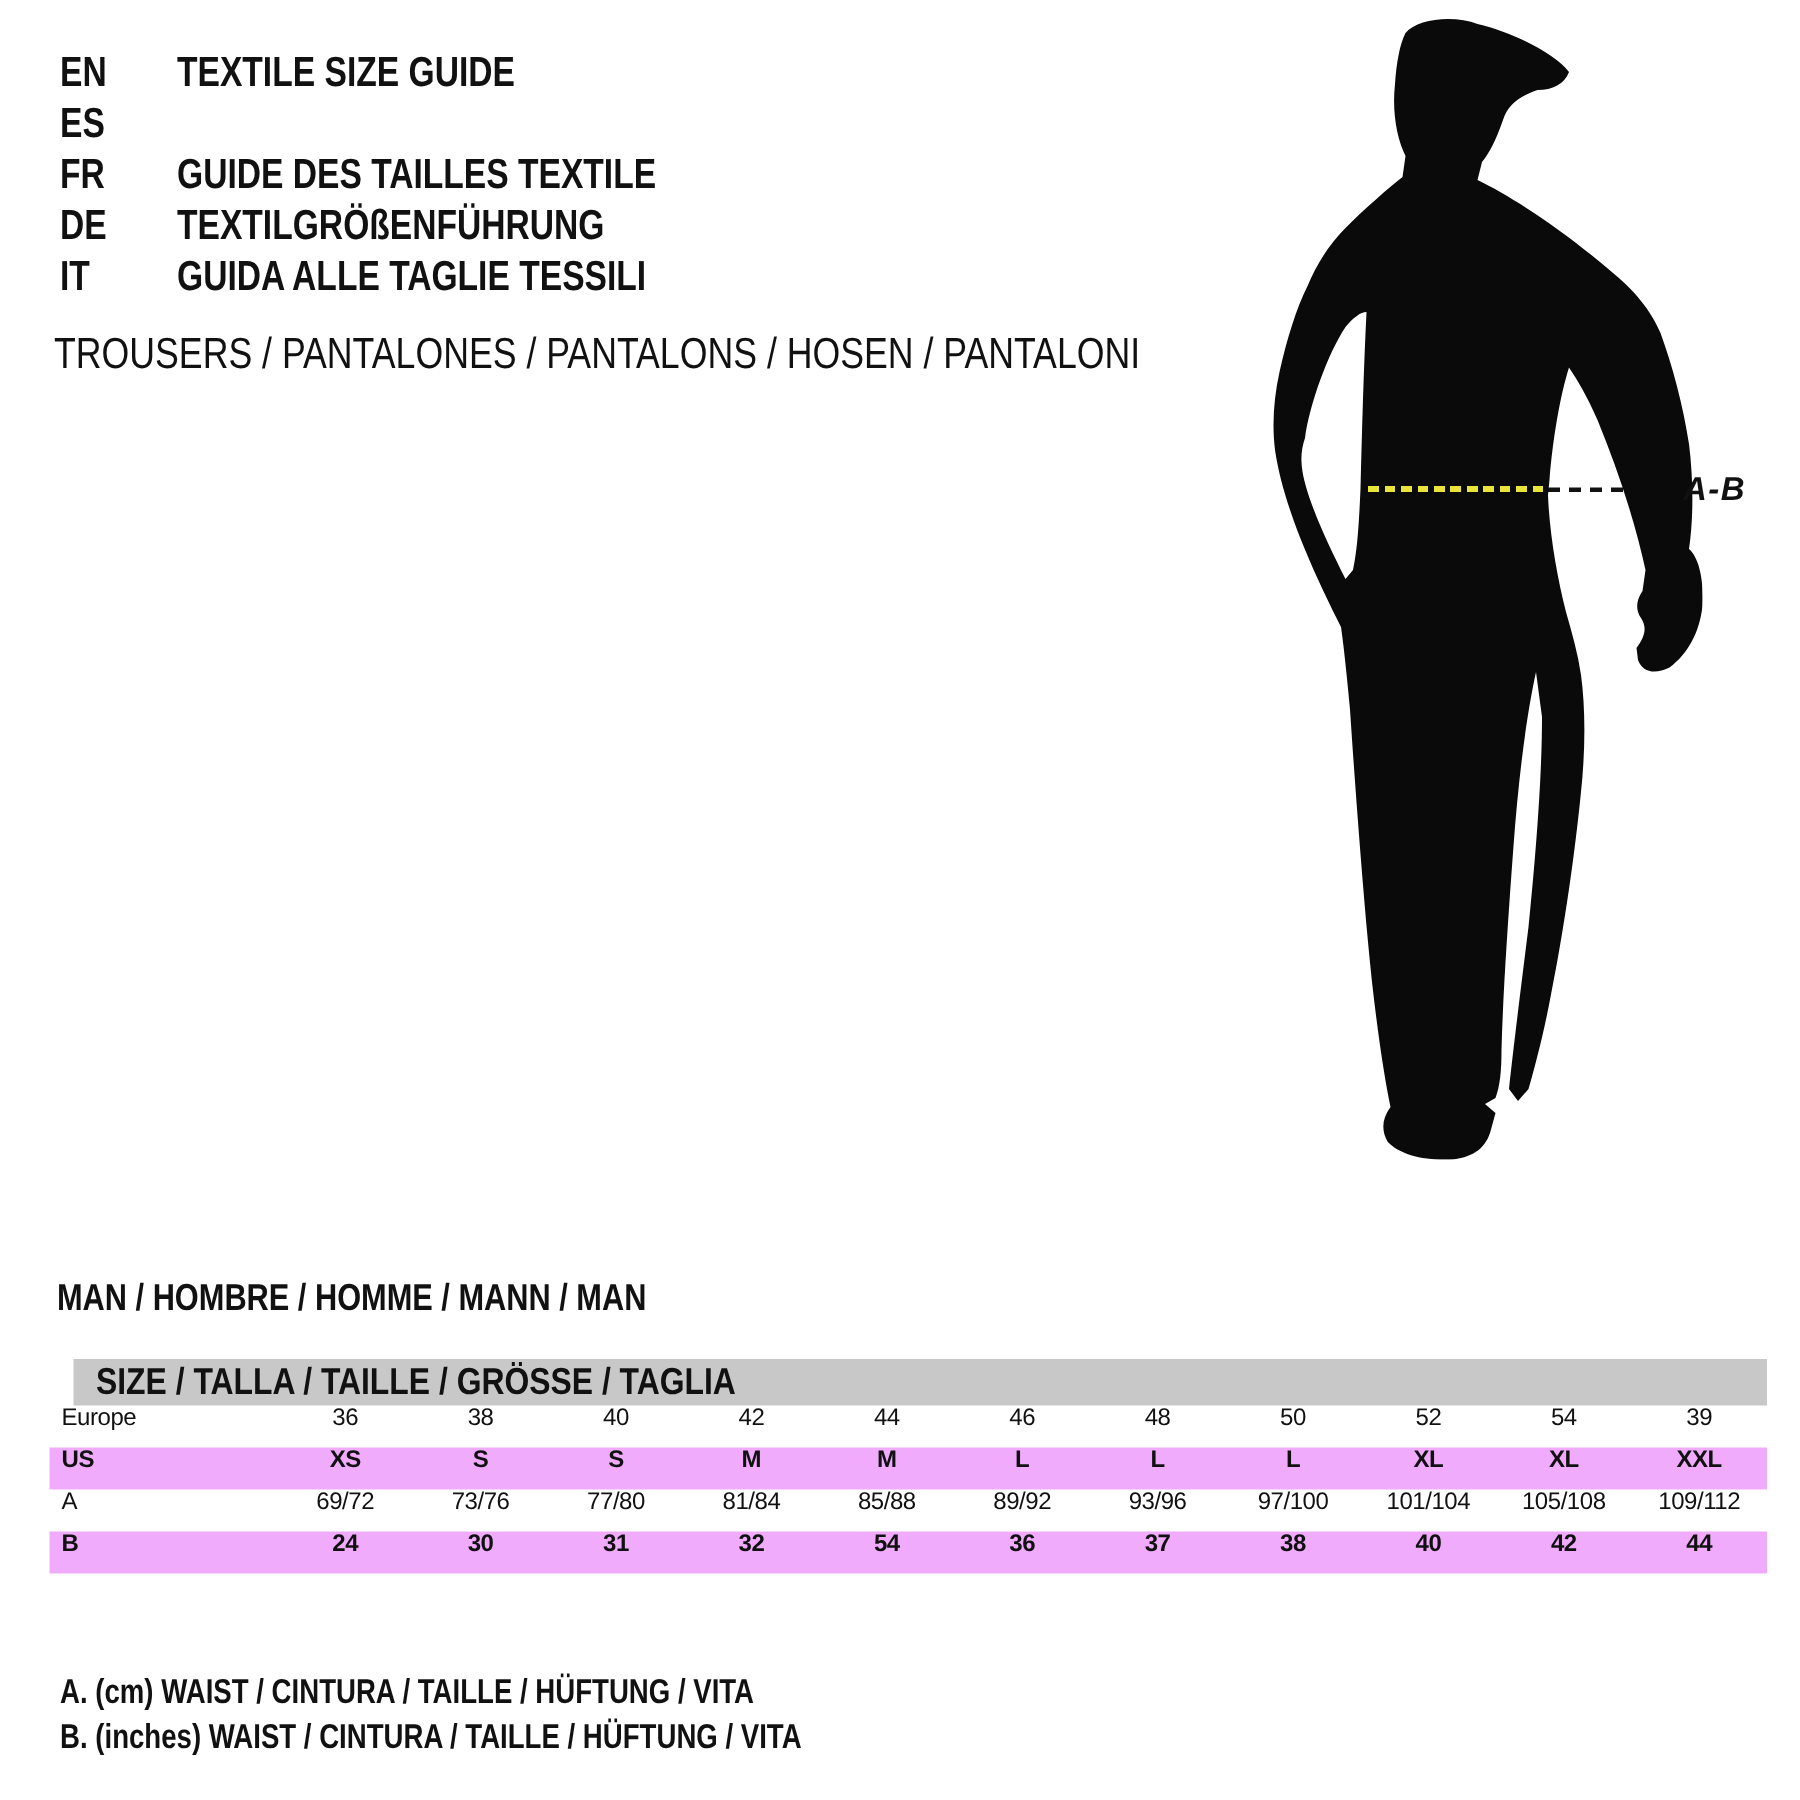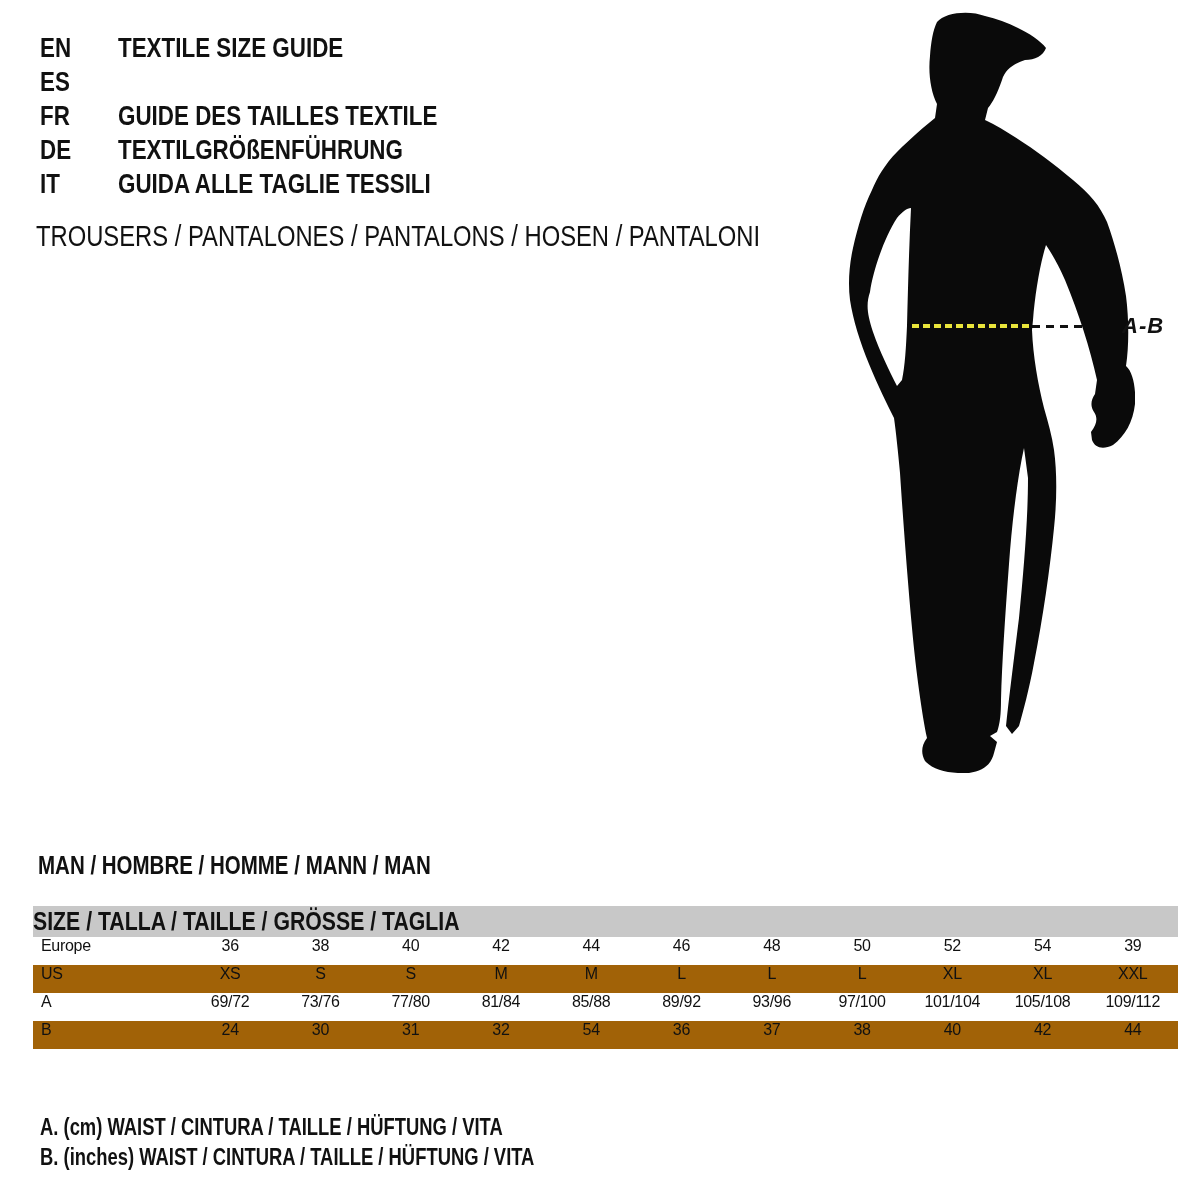--- a/index.html
+++ b/index.html
@@ -34,25 +34,25 @@
   }
   .measure-label { position:absolute; left:277px; top:305px; z-index:3; font-size:22px; font-weight:bold; letter-spacing:1px; }
 
   .man-heading { left:38px; top:852px; height:26px; line-height:26px; font-size:25px; font-weight:bold; }
   .man-heading .cond { transform:scaleX(0.82); }
 
   
   .size-table { left:33px; top:906px; width:1145px; }
   .thead {
     height:31px; background:#c8c8c8; display:flex; align-items:center;
-    padding-left:0; box-sizing:border-box; font-size:25px; font-weight:bold;
+    padding-left:15px; box-sizing:border-box; font-size:25px; font-weight:bold;margin-left:16px;
   }
   .thead .cond { transform:scaleX(0.85); }
   .trow { height:28px; display:flex; align-items:flex-start; font-size:16px; letter-spacing:-0.3px; }
-  .trow.alt { background:#a16207; }
+  .trow.alt { background:#f0abfc;font-weight:bold; }
   .tlabel { flex:0 0 152px; width:152px; padding-left:8px; box-sizing:border-box; }
   .tcell { flex:1 1 0; text-align:center; }
 
   
   .footnotes { left:40px; top:1112px; }
   .footnote { height:30px; line-height:30px; font-size:23px; font-weight:bold; }
 </style>
 </head>
 <body>
 

